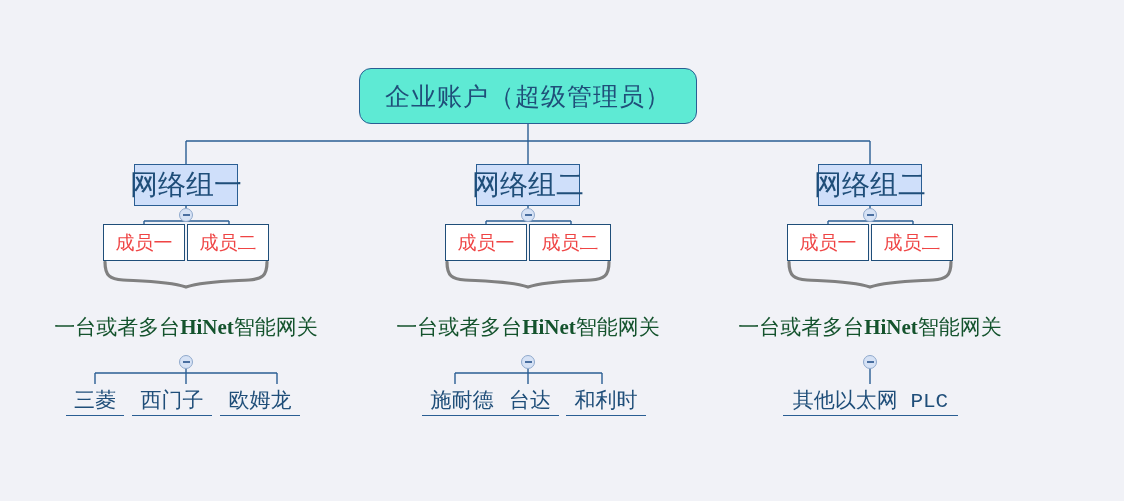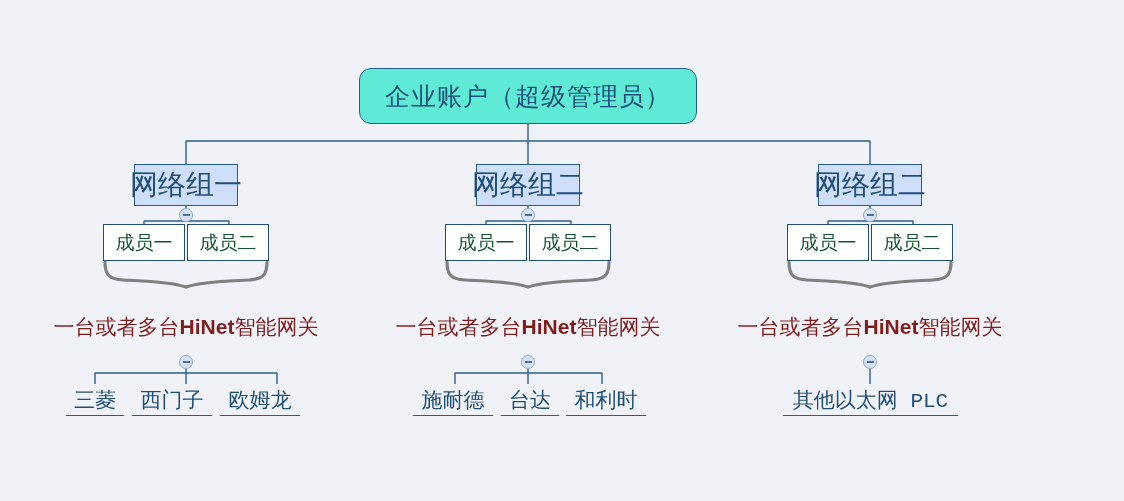--- a/index.html
+++ b/index.html
@@ -68,21 +68,21 @@
   .member-node {
     position: absolute;
     width: 82px;
     height: 37px;
     background: #ffffff;
     border: 1.4px solid #1f4e79;
     box-sizing: border-box;
     display: flex;
     align-items: center;
     justify-content: center;
-    color: #14532d;
+    color: #ef4444;
     font-size: 19px;
     white-space: nowrap;
   }
   
   .collapse-toggle {
     position: absolute;
     width: 14px;
     height: 14px;
     border-radius: 50%;
     background: #d6e2f5;
@@ -96,24 +96,24 @@
     display: block;
     width: 7px;
     height: 1.5px;
     background: #4a6fa0;
   }
   
   .gateway-caption {
     position: absolute;
     width: 340px;
     text-align: center;
-    color: #7f1d1d;
+    color: #14532d;
     font-size: 21px;
     white-space: nowrap;
-    font-family: Liberation Sans, sans-serif;
+    font-family: Liberation Serif, serif;
   }
   .gateway-caption .brand {
     font-weight: bold;
   }
   
   .device-leaf {
     position: absolute;
     color: #1f4e79;
     font-size: 21px;
     white-space: nowrap;
@@ -218,21 +218,21 @@
   <div class="member-node" style="left:445px; top:224px;">
     <span>成员一</span>
   </div>
   <div class="member-node" style="left:529px; top:224px;">
     <span>成员二</span>
   </div>
   <div class="gateway-caption" style="left:358px; top:313px;"><span>一台或者多台</span><span class="brand">HiNet</span><span>智能网关</span></div>
   <div class="collapse-toggle" style="left:521px; top:355px;">
       <i></i>
     </div>
-  <div class="device-leaf" style="left:413px; top:386px; width:80px;">
+  <div class="device-leaf" style="left:422px; top:386px; width:80px;">
     <span>施耐德</span>
   </div>
   <div class="device-leaf" style="left:501px; top:386px; width:58px;font-family:Liberation Serif, serif;">
     <span>台达</span>
   </div>
   <div class="device-leaf" style="left:566px; top:386px; width:80px;">
     <span>和利时</span>
   </div>
 
   <div class="group-node" style="left:818px; top:164px;">

